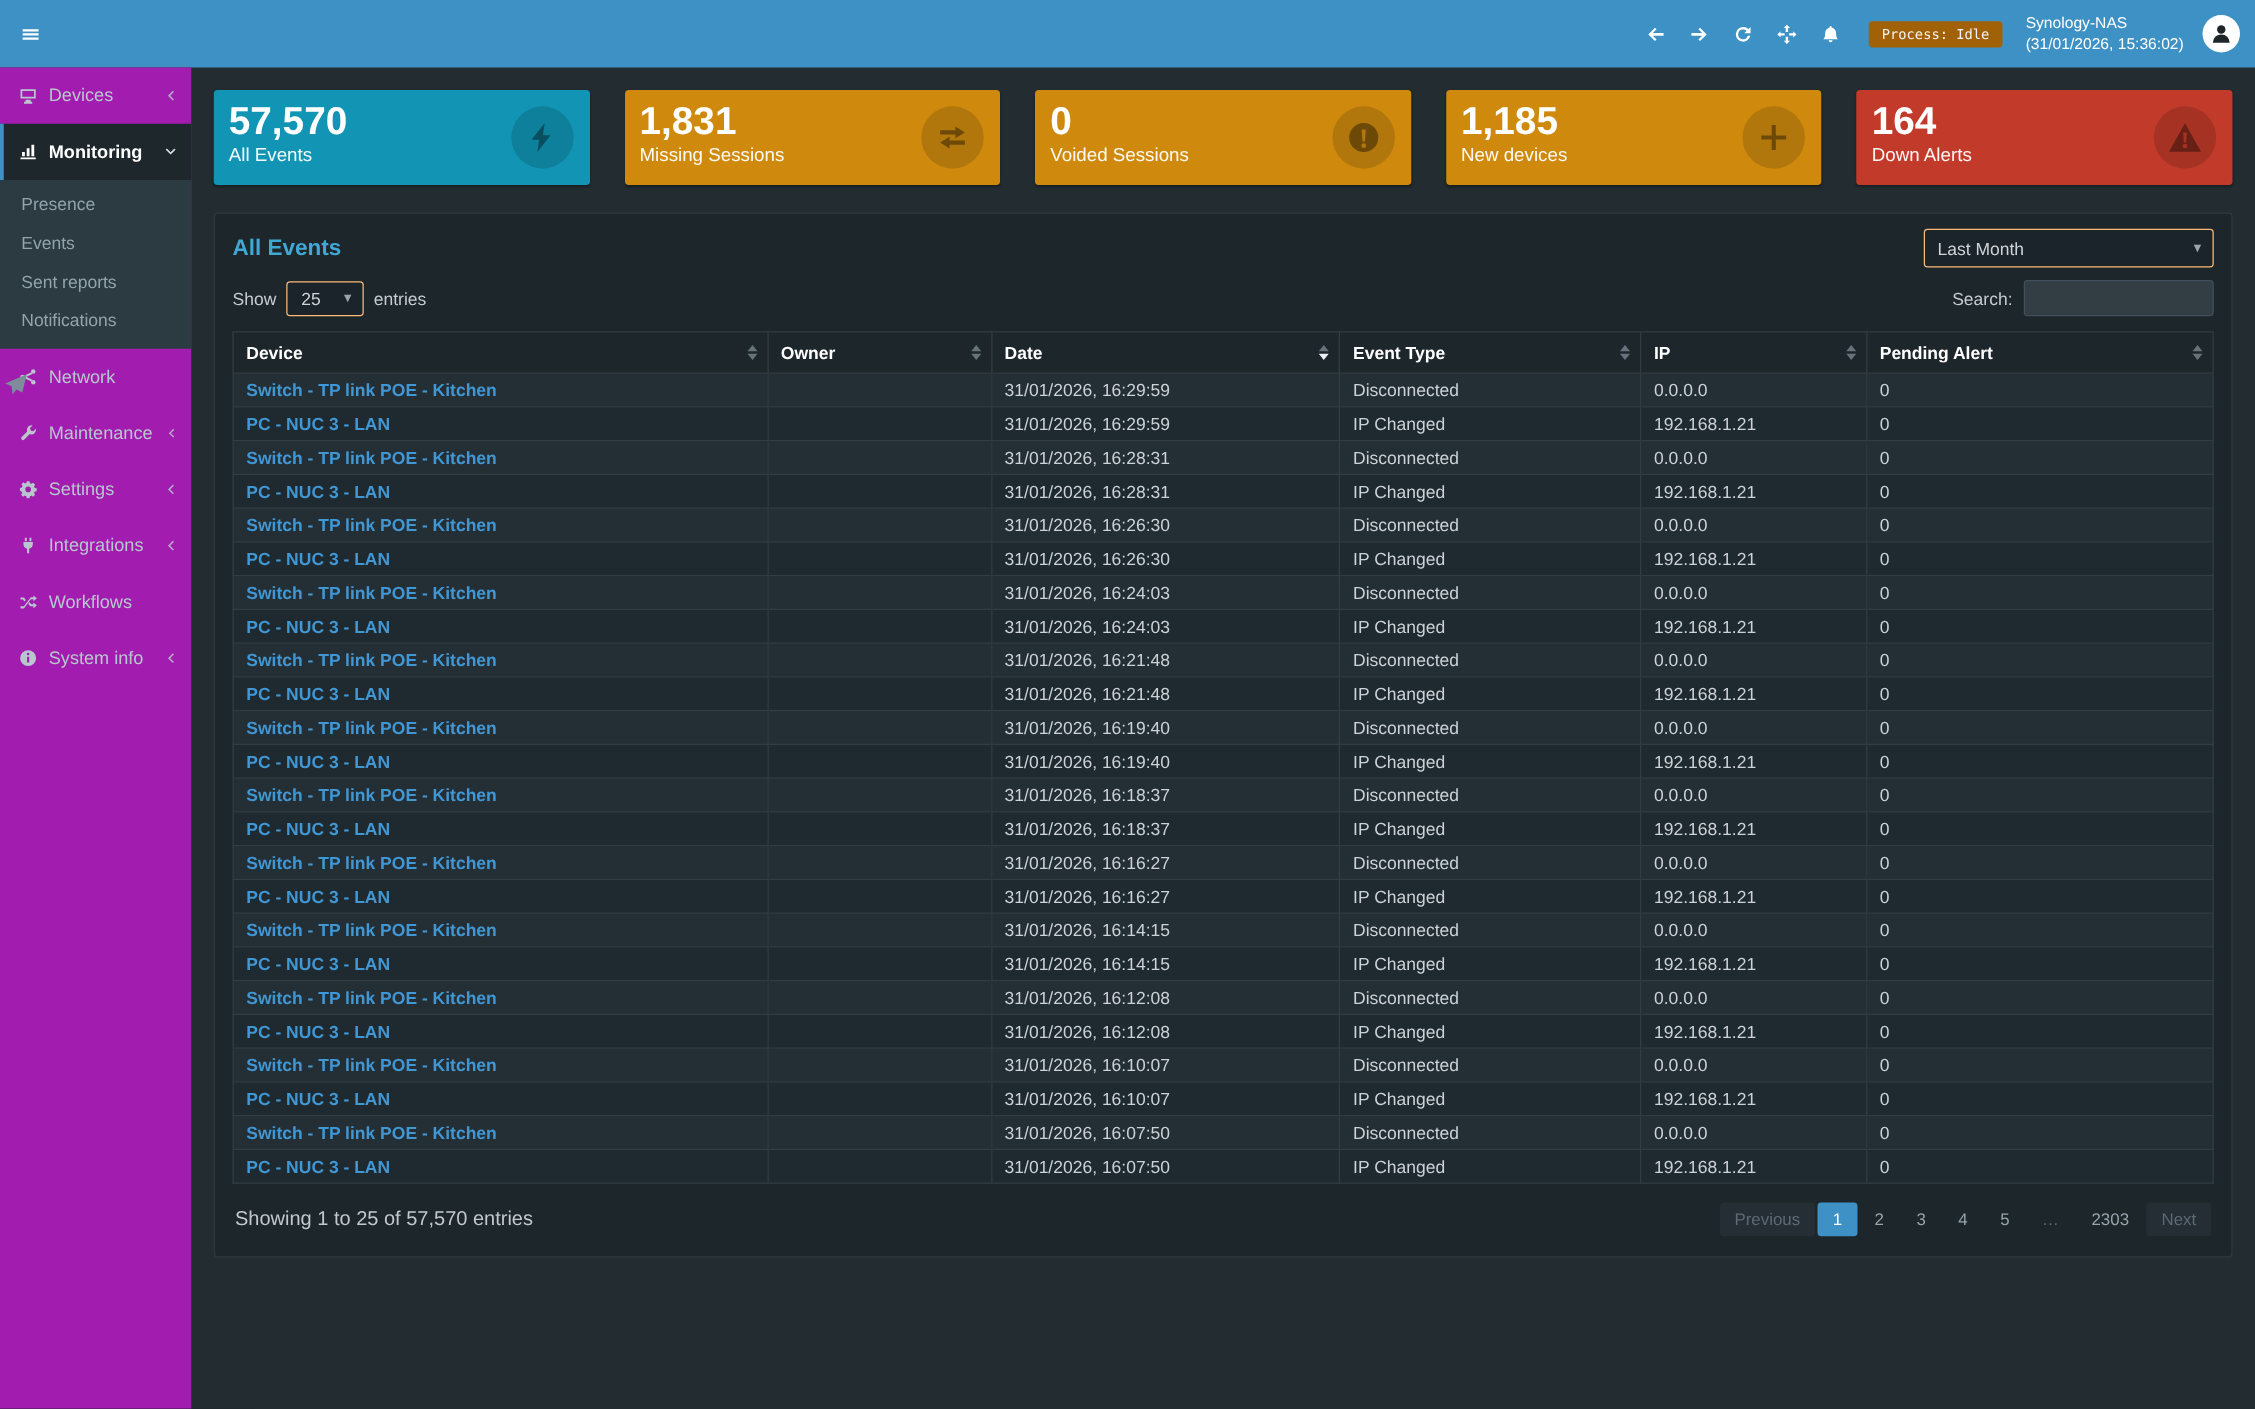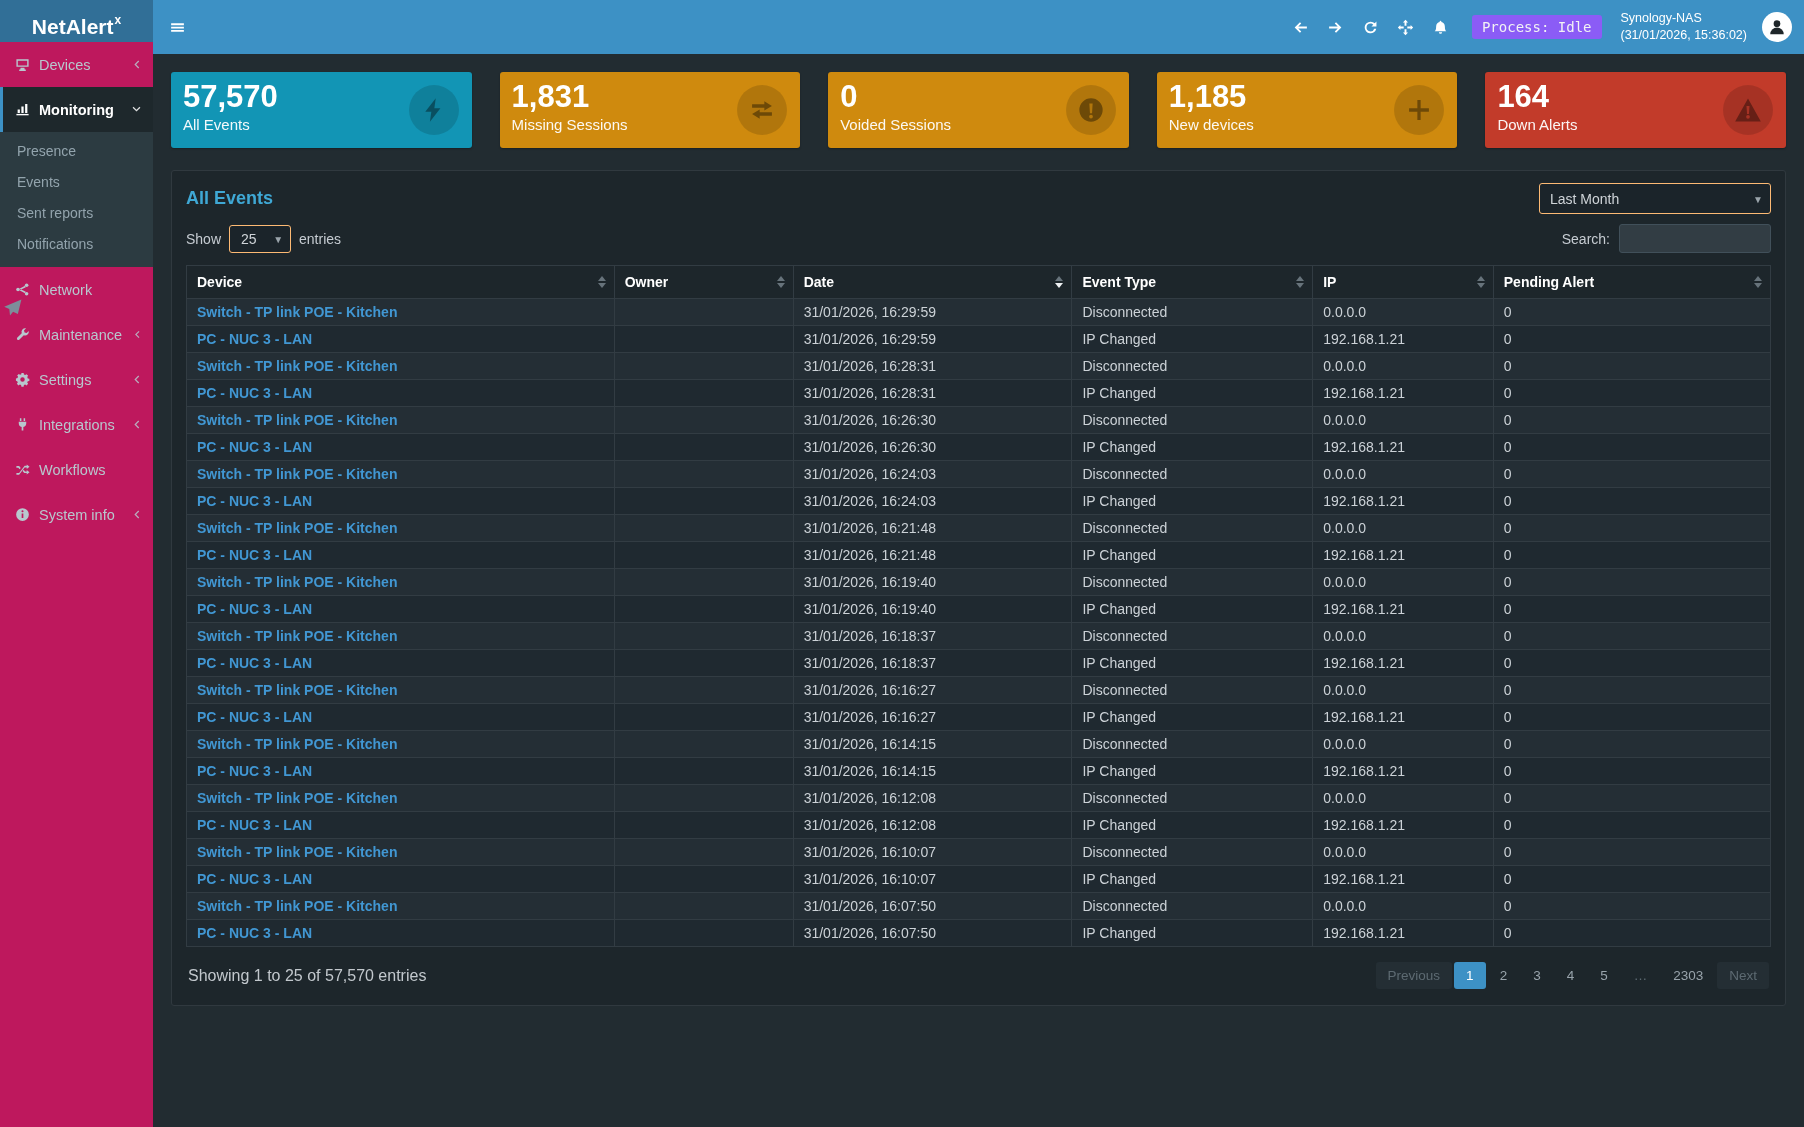--- a/index.html
+++ b/index.html
@@ -8,27 +8,27 @@
 
   
   .topbar{display:flex;height:54px;width:100%}
   .logo{width:153px;background:#316f97;color:#fff;display:flex;align-items:flex-start;justify-content:center;flex-direction:row;font-size:21px;font-weight:700;line-height:54px;cursor:pointer}
   .logo sup{font-size:12px;line-height:40px;margin-left:1px}
   .topbar-main{flex:1;background:#3d91c5;display:flex;align-items:center;padding:0 12px 0 14px}
   .tb-icon{width:20px;height:20px;color:#fff;display:inline-flex;align-items:center;justify-content:center;cursor:pointer}
   .tb-icon svg{width:17px;height:17px;fill:currentColor}
   .hamburger{margin-right:10px}
   .tb-right{margin-left:auto;display:flex;align-items:center;gap:15px}
-  .process-badge{font-family:"DejaVu Sans Mono","Liberation Mono",monospace;font-size:14px;background:#8b5cf6;color:#f2f3f4;padding:4px 10px;border-radius:3px;margin-left:6px;white-space:nowrap}
+  .process-badge{font-family:"DejaVu Sans Mono","Liberation Mono",monospace;font-size:11px;background:#a16207;color:#f2f3f4;padding:4px 10px;border-radius:3px;margin-left:6px;white-space:nowrap}
   .host{color:#fff;font-size:12.5px;line-height:1.35;margin-left:4px}
   .avatar{width:30px;height:30px;border-radius:50%;background:#fff;display:flex;align-items:center;justify-content:center;cursor:pointer}
   .avatar svg{width:20px;height:20px;fill:#1f2629}
 
   
-  .sidebar{position:absolute;left:0;top:42px;bottom:0;width:153px;background:#be185d}
+  .sidebar{position:absolute;left:0;top:54px;bottom:0;width:153px;background:#a21caf}
   .side-item{display:flex;align-items:center;gap:9px;height:45px;padding:0 10px 0 12px;color:#b8c7ce;font-size:14.5px;cursor:pointer;border-left:3px solid transparent}
   .side-item.active{background:#1e282c;border-left-color:#3d91c5;color:#fff;font-weight:700}
   .s-icon{width:15px;height:15px;flex:none;display:inline-flex}
   .s-icon svg{width:100%;height:100%;fill:currentColor}
   .chev{width:13px;height:13px;margin-left:auto;opacity:.85;display:inline-flex}
   .chev svg{width:100%;height:100%;fill:currentColor}
   .submenu{background:#2c3b41;padding:3px 0 8px}
   .sub-item{height:31px;display:flex;align-items:center;padding-left:17px;color:#93a4ad;font-size:14px;cursor:pointer}
   .rocket{position:absolute;left:3px;top:298px;width:19px;height:19px;color:#7d8e9a;z-index:5;display:inline-flex}
   .rocket svg{width:100%;height:100%;fill:currentColor}
@@ -77,24 +77,20 @@
   .pagination{display:flex;align-items:center;gap:2px}
   .page-btn{padding:6px 12px;color:#98a3ab;font-size:13.5px;border-radius:3px;cursor:pointer;background:#242e34}
   .page-btn.num{background:transparent}
   .page-btn.active{background:#3d91c5;color:#fff}
   .page-btn.disabled{color:#5d6a72;cursor:default}
 </style>
 </head>
 <body>
 
 <div class="topbar">
-  <div class="logo">
-    <span>NetAlert</span>
-      <sup>x</sup>
-  </div>
   <div class="topbar-main">
     <span class="tb-icon hamburger">
         <svg viewBox="0 0 16 16" fill="currentColor">
           <path d="M2 4.1h12v1.7H2zM2 7.2h12v1.7H2zM2 10.3h12v1.7H2z"></path>
         </svg>
       </span>
     <div class="tb-right">
       <span style="display:flex;gap:15px">
           <span class="tb-icon">
             <svg viewBox="0 0 16 16" fill="currentColor">

